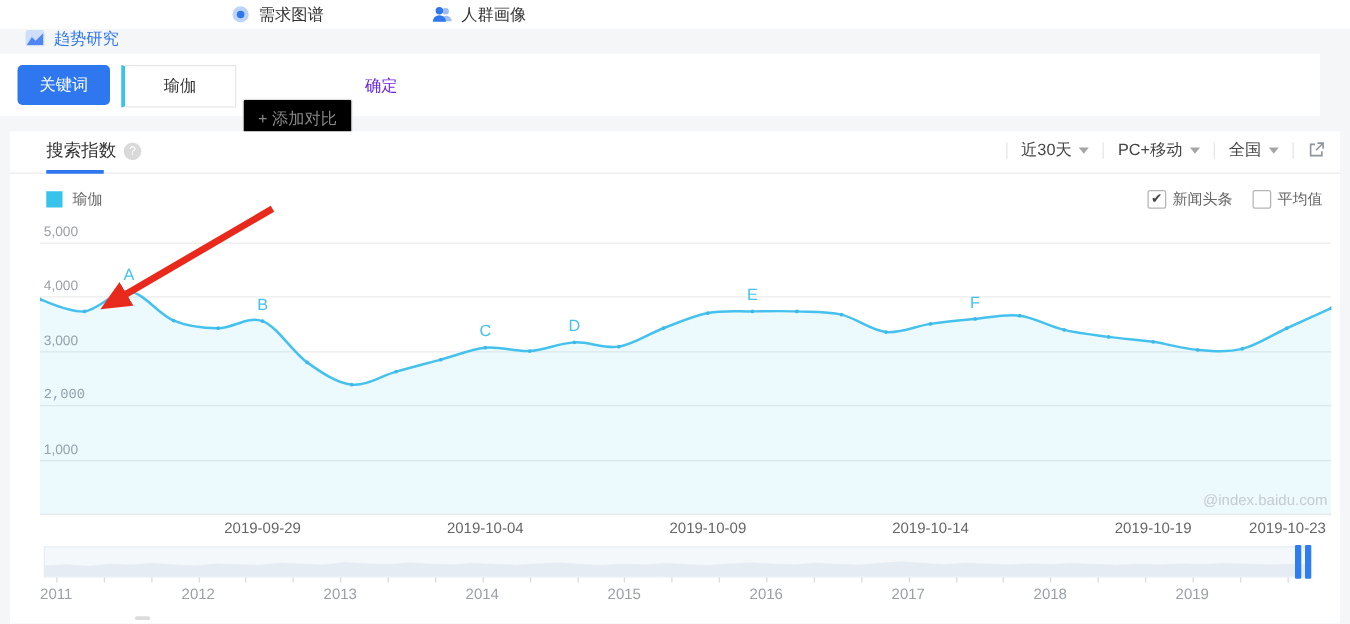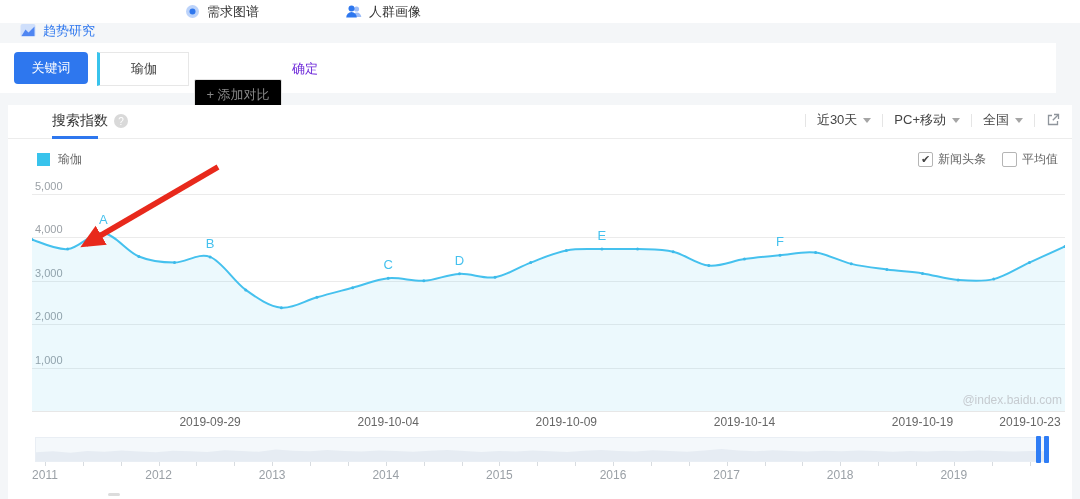--- a/index.html
+++ b/index.html
@@ -15,21 +15,21 @@
   
   .kwbar{position:absolute;left:0;top:43px;width:1036px;height:50px;background:#fff;display:flex;align-items:center;padding-left:20px;}
   .kw-btn{position:absolute;left:14px;top:9px;width:74px;height:32px;background:#2e77ee;color:#fff;font-size:13px;border:none;border-radius:4px;display:flex;align-items:center;justify-content:center;cursor:pointer;}
   .kw-input{position:absolute;left:97px;top:9px;width:84px;height:30px;border:1px solid #e7e7e7;border-left:3px solid #38c3ec;background:#fff;font-size:13px;color:#333;text-align:center;outline:none;font-family:inherit;}
   .add-box{position:absolute;left:194px;top:9px;width:86px;height:30px;border:1px solid #e2e2e2;background:#000000;color:#888;font-size:13px;display:flex;align-items:center;justify-content:center;cursor:pointer;border-radius:2px;margin-top:27px;}
   .confirm{position:absolute;left:292px;top:17px;font-size:13px;color:#6d28d9;cursor:pointer;}
 
   
   .panel{position:absolute;left:8px;top:105px;width:1064px;height:394px;background:#fff;}
   .panel-head{position:absolute;left:0;top:0;width:100%;height:34px;border-bottom:1px solid #ececec;box-sizing:border-box;display:flex;align-items:center;}
-  .tab{position:absolute;left:44px;top:7px;font-size:14px;color:#333;display:flex;align-items:center;gap:6px;cursor:pointer;}
+  .tab{position:absolute;left:29px;top:7px;font-size:14px;color:#333;display:flex;align-items:center;gap:6px;cursor:pointer;}
   .tab .underline{position:absolute;left:0;top:24px;width:46px;height:3px;background:#2e77ee;}
   .help{width:14px;height:14px;border-radius:50%;background:#d9d9d9;color:#fff;font-size:10px;display:flex;align-items:center;justify-content:center;}
   .head-right{position:absolute;right:12px;top:0;height:30px;display:flex;align-items:center;font-size:13px;color:#555;}
   .vsep{width:1px;height:13px;background:#e5e5e5;margin:0 11px;}
   .ctl{display:flex;align-items:center;gap:6px;cursor:pointer;color:#444;}
   .caret{width:0;height:0;border-left:4px solid transparent;border-right:4px solid transparent;border-top:5px solid #a5a5a5;}
   .daterange{color:#666;}
 
   
   .legend-row{position:absolute;left:0;top:44px;width:100%;height:22px;}
@@ -155,21 +155,21 @@
           <span class="cbbox"></span>
           <span>平均值</span>
         </span>
       </div>
     </div>
 
     <div id="plot-layer">
         <div class="grid-line" style="top: 262.6px;"></div>
         <div class="ylab" style="top: 248.6px;">1,000</div>
         <div class="grid-line" style="top: 219.2px;"></div>
-        <div class="ylab" style="top: 205.2px;">2,000</div>
+        <div class="ylab" style="top: 205.2px; font-family: Liberation Mono, monospace;">2,000</div>
         <div class="grid-line" style="top: 175.8px;"></div>
         <div class="ylab" style="top: 161.8px;">3,000</div>
         <div class="grid-line" style="top: 132.4px;"></div>
         <div class="ylab" style="top: 118.4px;">4,000</div>
         <div class="grid-line" style="top: 89px;"></div>
         <div class="ylab" style="top: 75px;">5,000</div>
         <div class="xlab" style="left: 157.103px;">2019-09-29</div>
         <div class="xlab" style="left: 335.207px;">2019-10-04</div>
         <div class="xlab" style="left: 513.31px;">2019-10-09</div>
         <div class="xlab" style="left: 691.414px;">2019-10-14</div>

